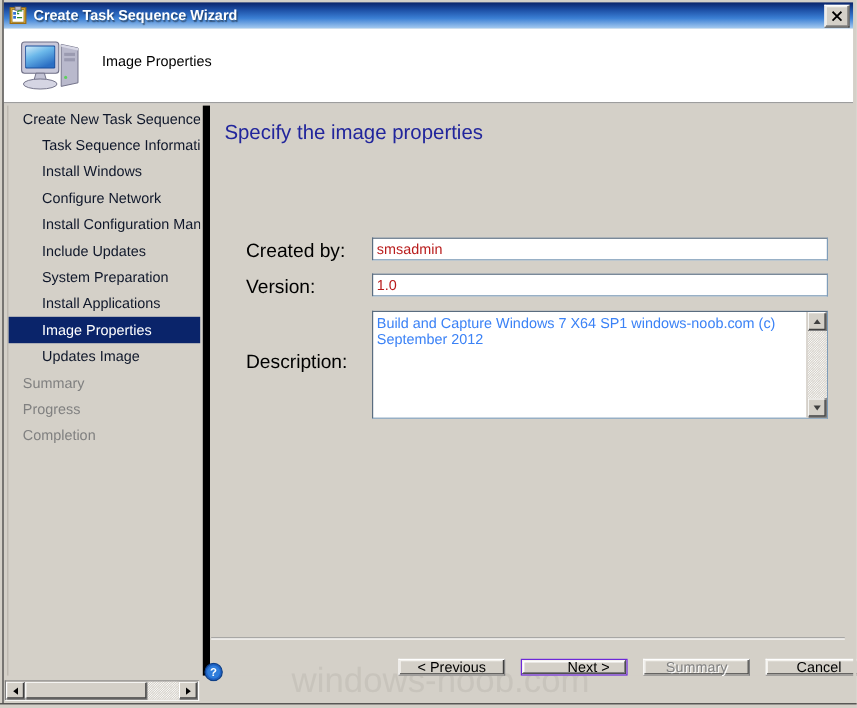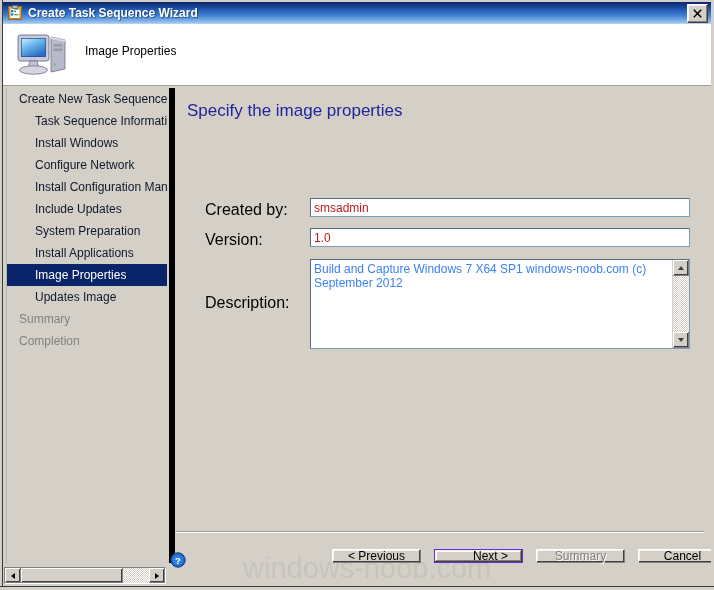--- a/index.html
+++ b/index.html
@@ -389,20 +389,21 @@
       <div class="nav-item sub">Task Sequence Information</div>
       <div class="nav-item sub">Install Windows</div>
       <div class="nav-item sub">Configure Network</div>
       <div class="nav-item sub">Install Configuration Manag</div>
       <div class="nav-item sub">Include Updates</div>
       <div class="nav-item sub">System Preparation</div>
       <div class="nav-item sub">Install Applications</div>
       <div class="nav-item sub selected">Image Properties</div>
       <div class="nav-item sub">Updates Image</div>
       <div class="nav-item dim">Summary</div>
+      <div class="nav-item dim">Progress</div>
       <div class="nav-item dim">Completion</div>
     </div>
 
   <div id="content">
     <div id="page-heading">Specify the image properties</div>
 
     <div class="field-label" style="top:113px;">Created by:</div>
     <div class="text-input" style="top:110px;">smsadmin</div>
 
     <div class="field-label" style="top:143px;">Version:</div>

